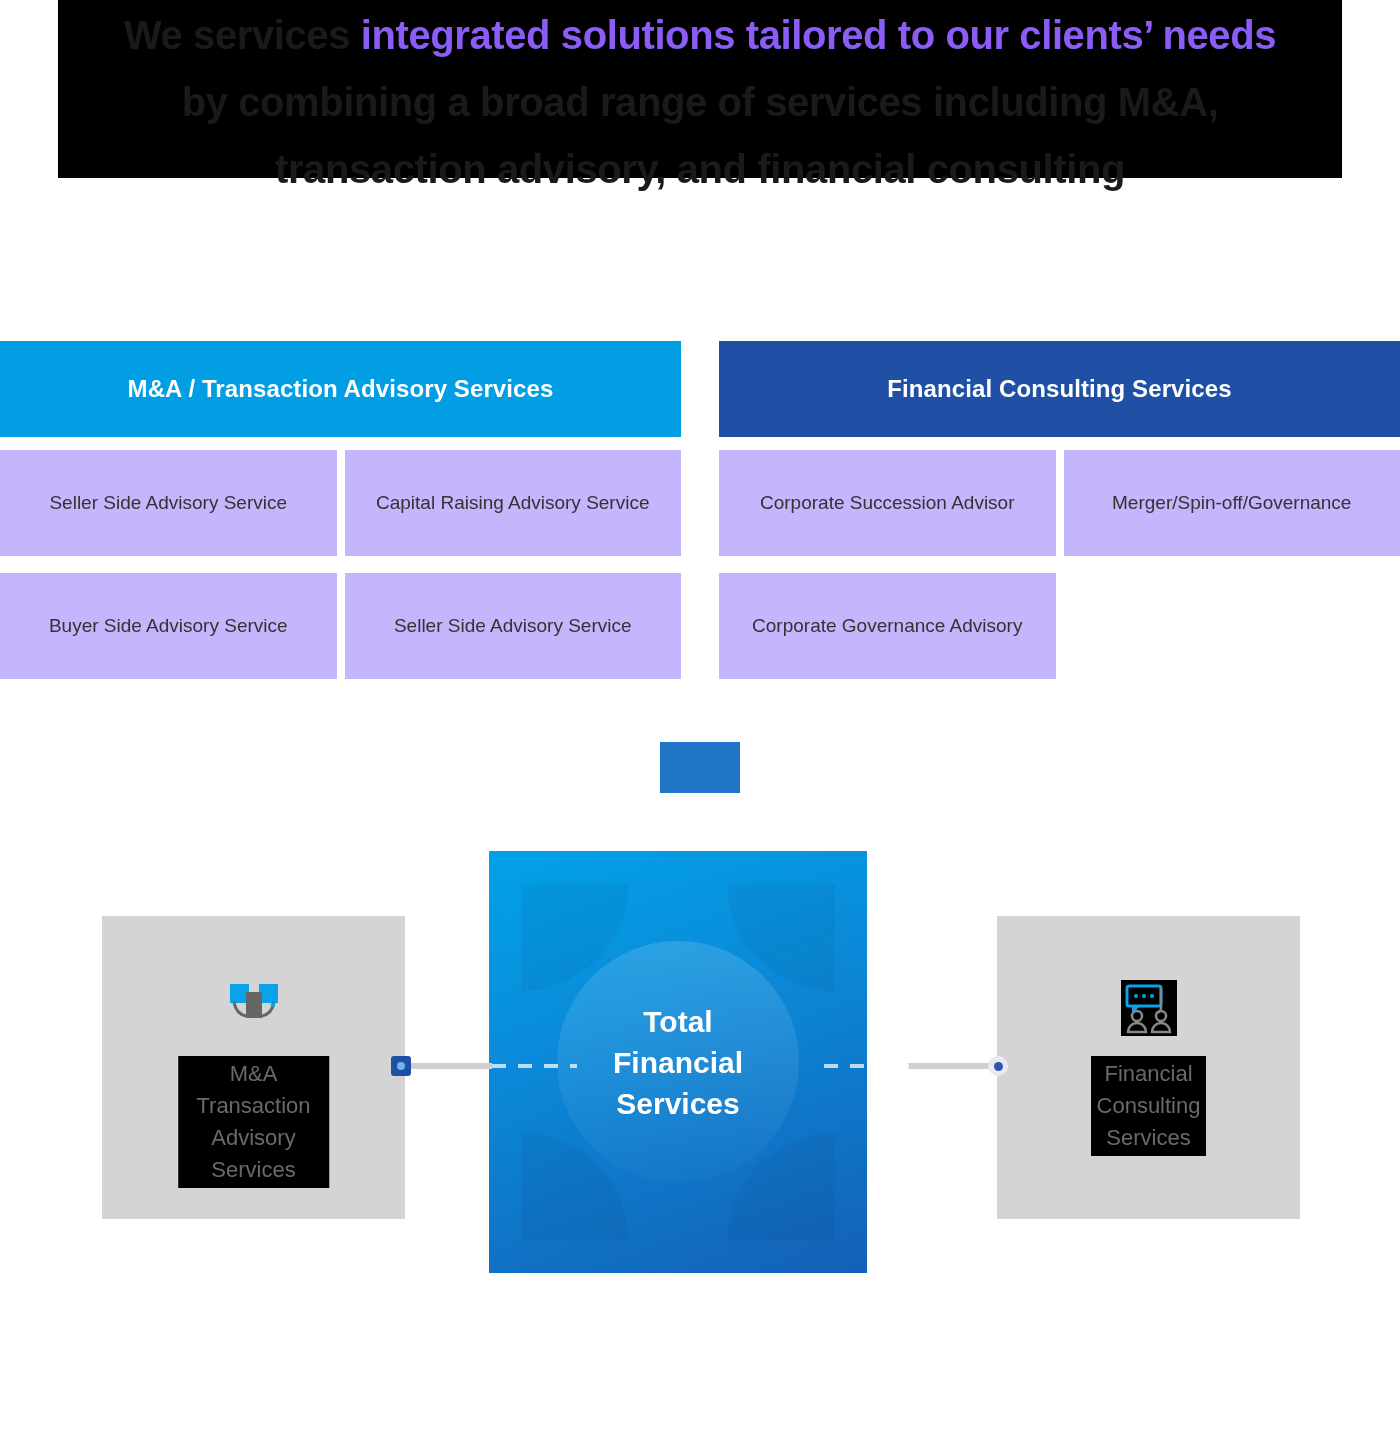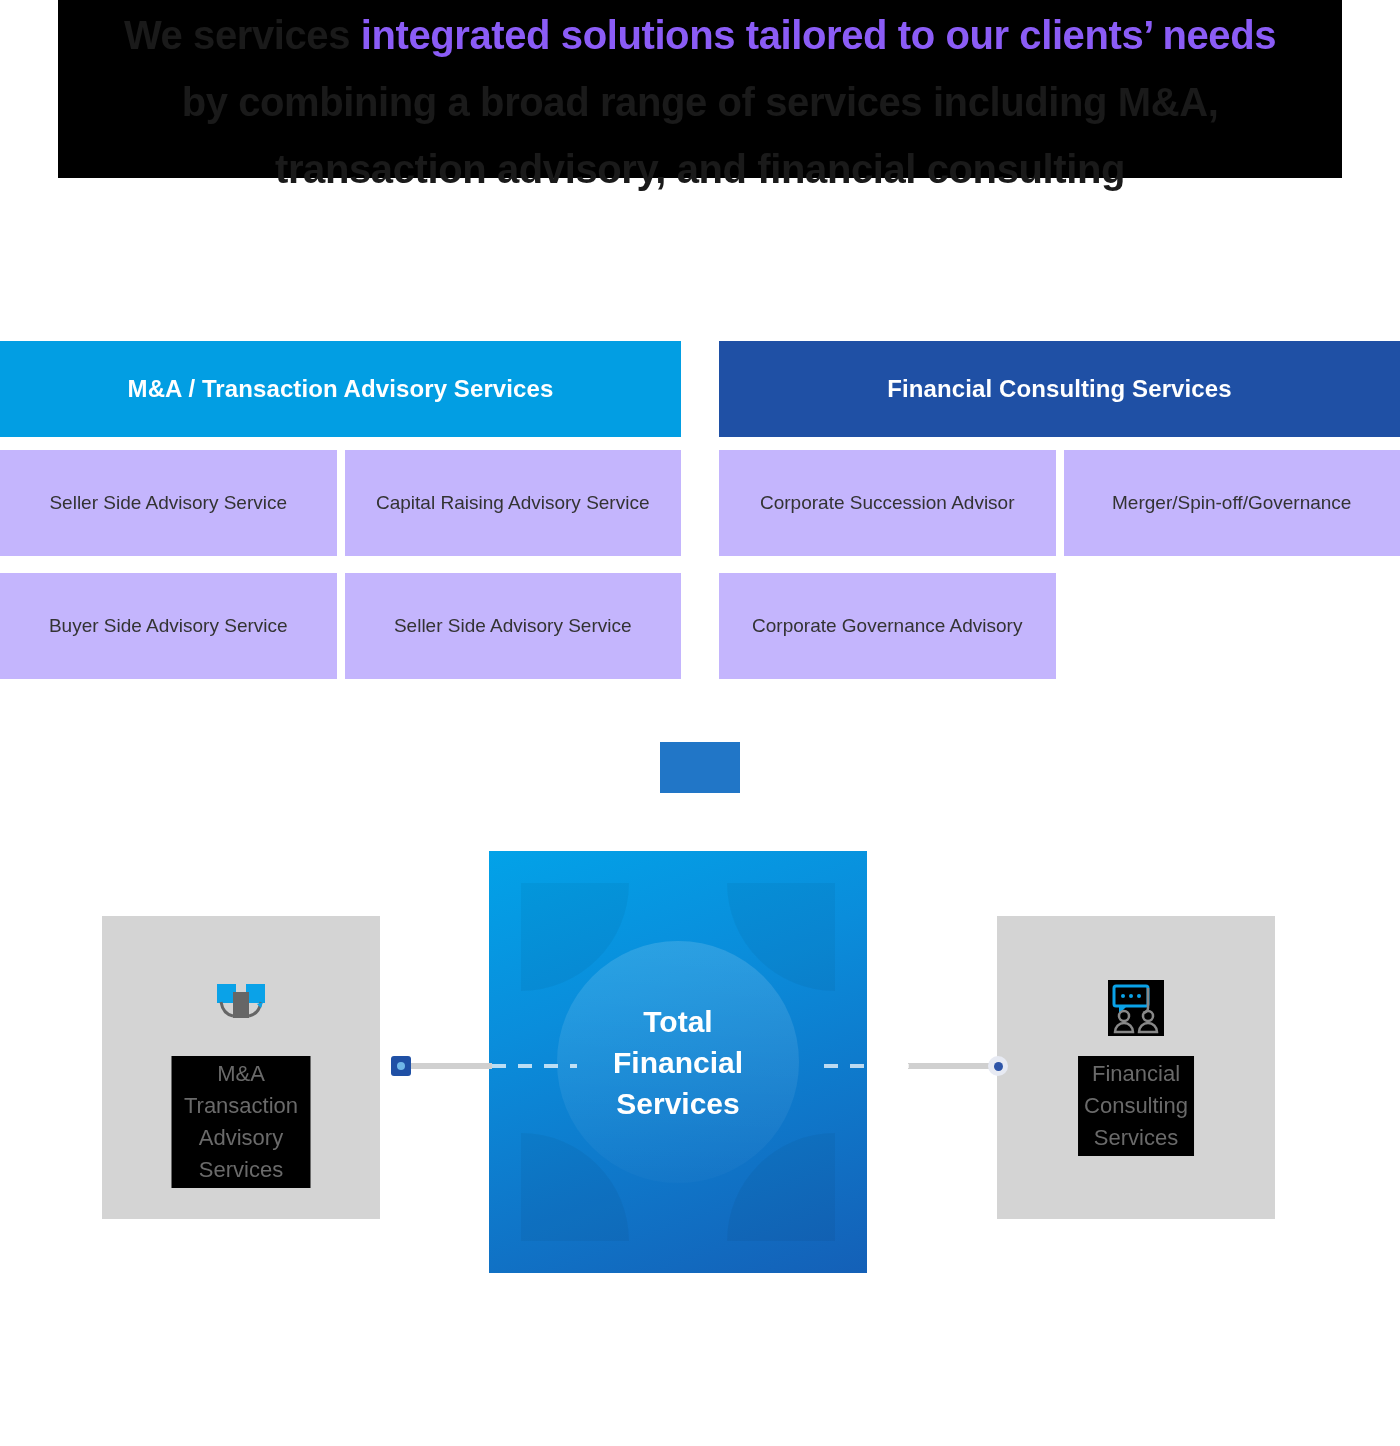--- a/index.html
+++ b/index.html
@@ -85,21 +85,21 @@
     width: 80px; height: 51px;
     background: #2176c7;
   }
 
   
   .diagram { position: absolute; left: 0; top: 0; width: 1400px; height: 1446px; }
 
   .side-card {
     position: absolute;
     top: 916px;
-    width: 278px; height: 303px;
+    width: 303px; height: 303px;
     background: #d4d4d4;
   }
   .side-card.left  { left: 102px; }
   .side-card.right { left: 997px; }
 
   .side-icon {
     position: absolute;
     left: 50%;
     transform: translateX(-50%);
     top: 62px;

